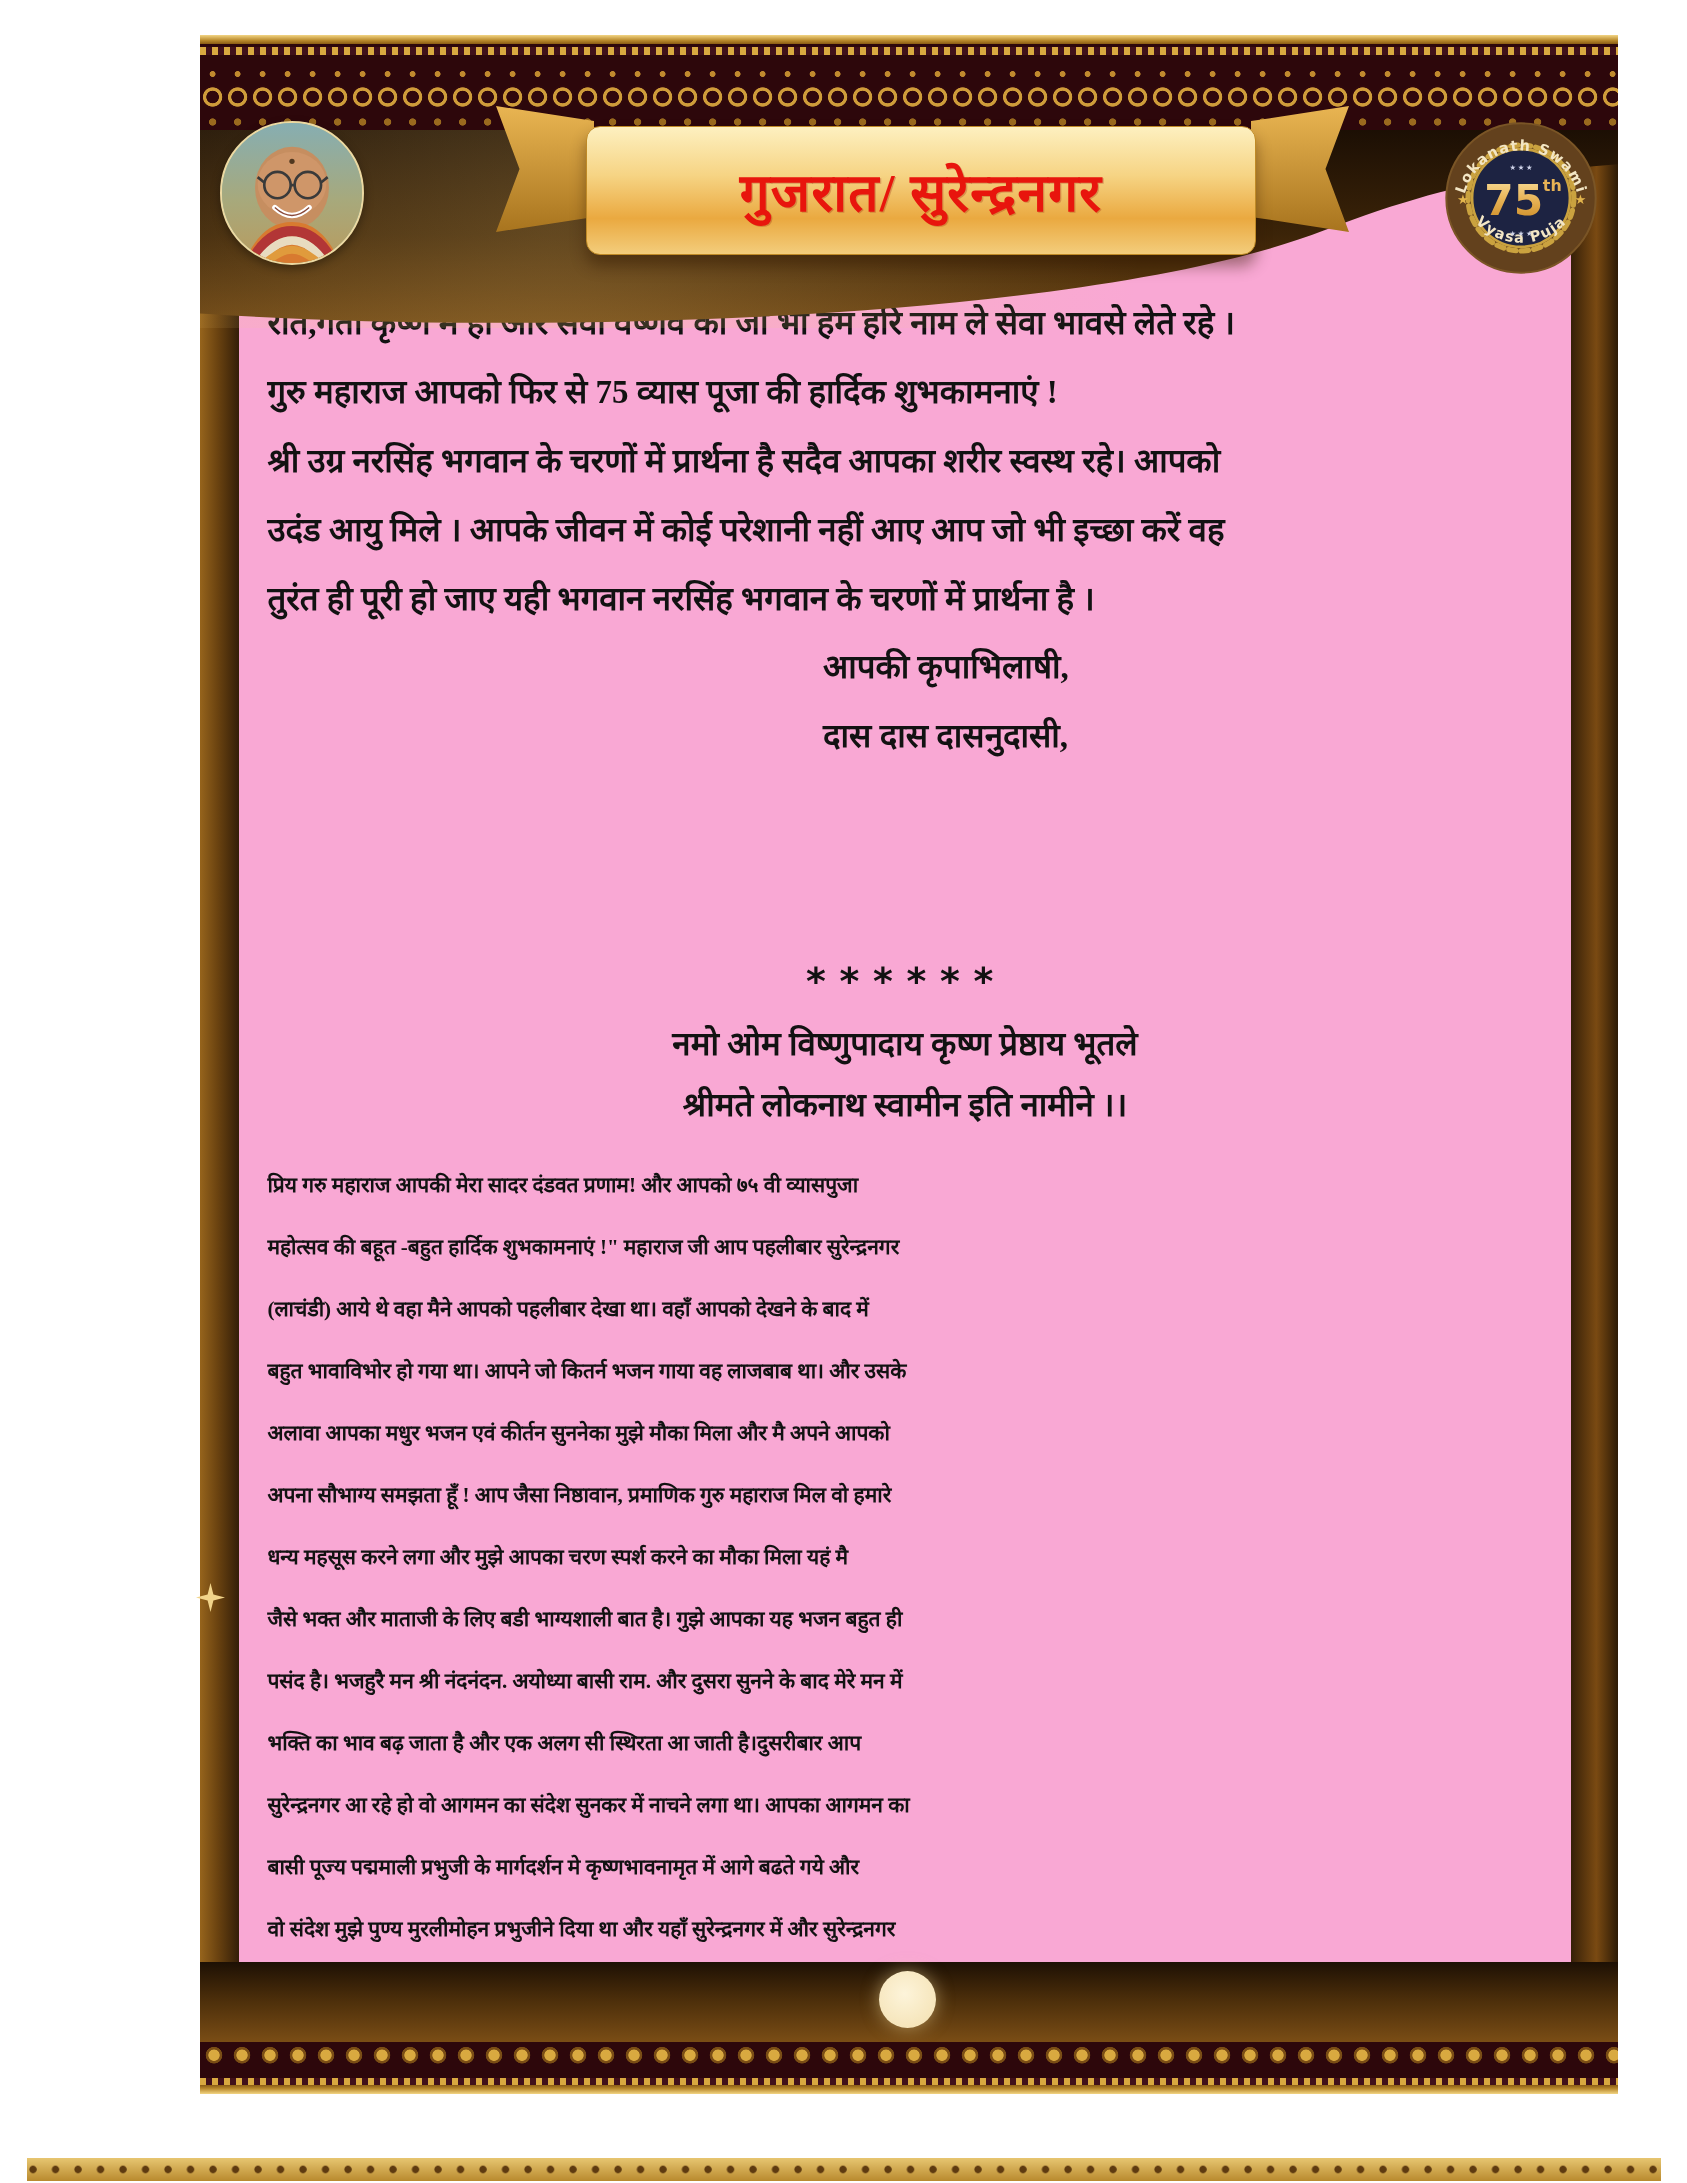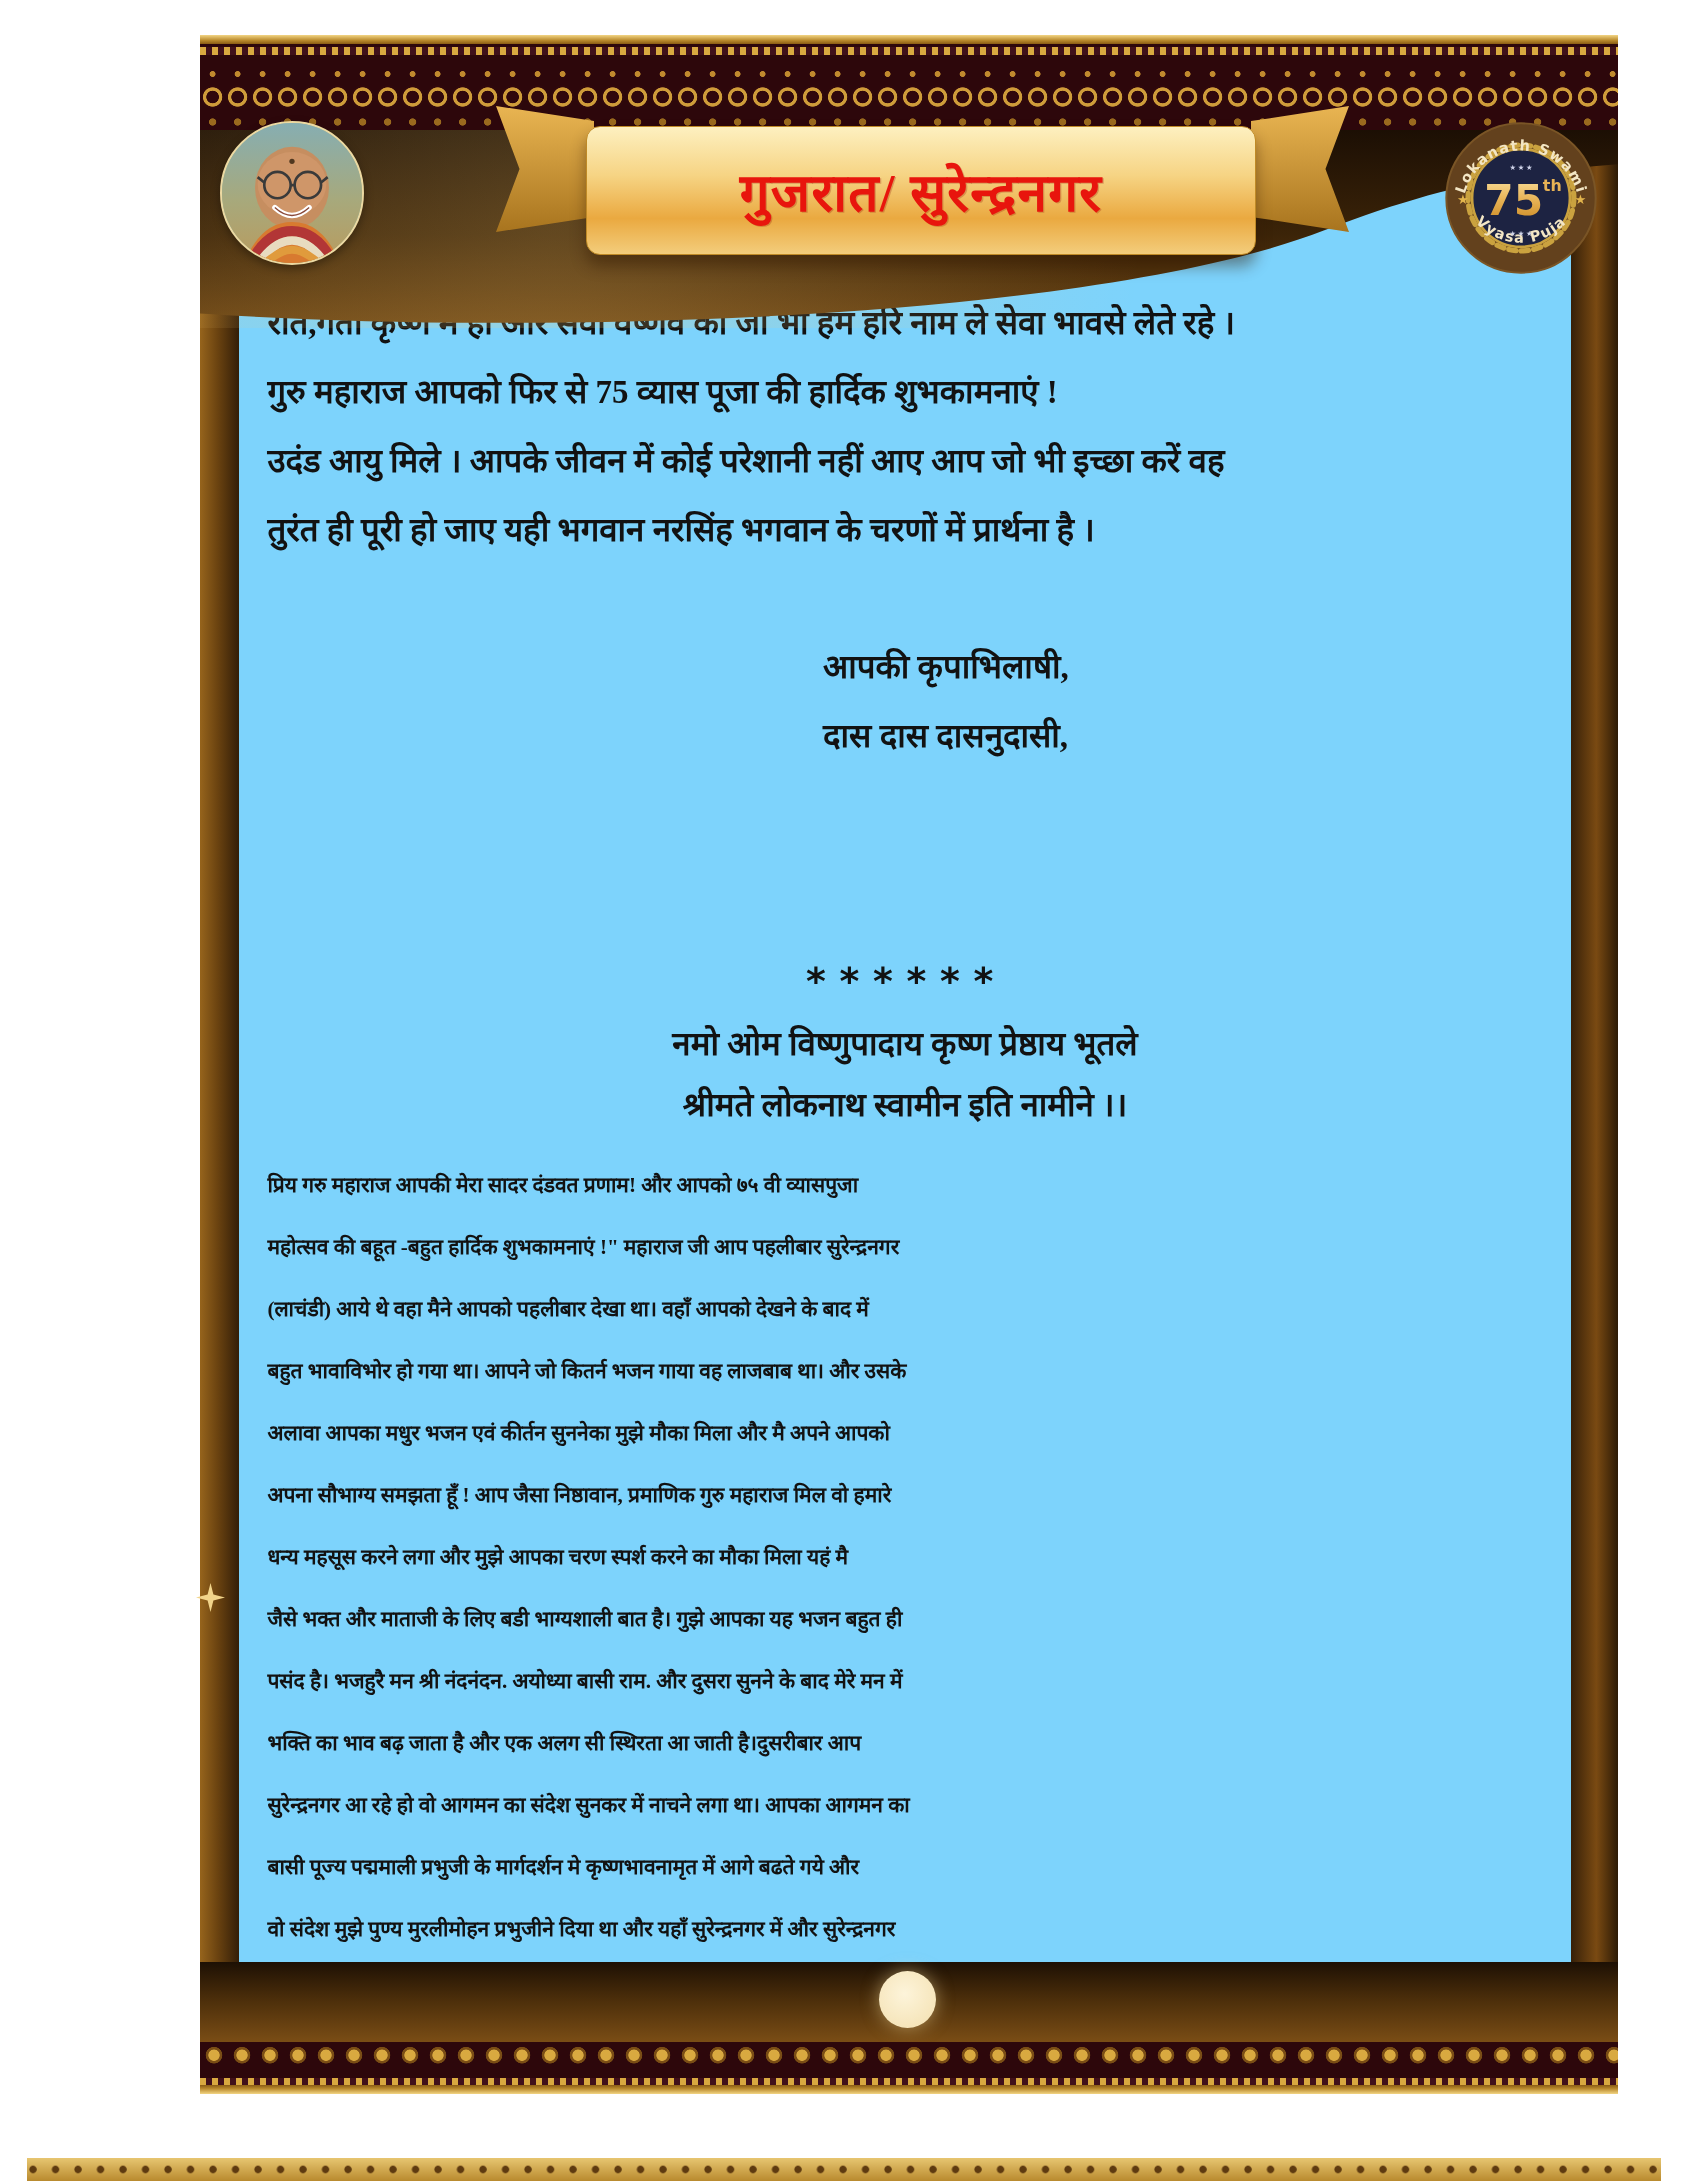--- a/index.html
+++ b/index.html
@@ -33,21 +33,21 @@
       repeating-linear-gradient(90deg,#d9a940 0 6px,#40101a 6px 12px),
       conic-gradient(from 120deg at 50% 100%,#d9a940 0 120deg,rgba(0,0,0,0) 0),
       radial-gradient(circle at 14px 13.2px,#d9a940 0 5.3px,#7a4d15 6px 8px,rgba(0,0,0,0) 8.6px),
       radial-gradient(circle at 14px 13.2px,#2d070b 0 2.6px,rgba(0,0,0,0) 3.3px);
     background-size:100% 7.3px,28px 16px,28px 43px,28px 43px;
     background-position:0 36px,0 20px,0 0,0 0;
     background-repeat:repeat-x;}
 
   
   .paper{position:absolute;left:39px;top:95px;width:1332px;height:1921px;
-         background:#7dd3fc;overflow:visible;}
+         background:#f9a8d4;overflow:visible;}
 
   
   .header-swoosh{position:absolute;left:0;top:95px;width:1418px;height:198px;pointer-events:none;}
   .header-glow{position:absolute;left:0;top:95px;width:1418px;height:198px;pointer-events:none;
       background:radial-gradient(circle at 357px 93px,rgba(245,205,120,0.22),rgba(0,0,0,0) 55%);}
 
   
   .bottom-band{position:absolute;left:0;bottom:52px;width:100%;height:80px;
       background:linear-gradient(180deg,#1d1004,#4a2d0a 45%,#7a4d15);}
   .moon{position:absolute;left:679px;top:9.3px;width:57px;height:57px;border-radius:50%;
@@ -102,20 +102,21 @@
 
   <div class="frame">
     <div class="side-left"></div>
     <div class="side-right"></div>
 
     <div class="paper">
       <div class="letter">
         <div class="para1">
             <div class="tline">रति,गती कृष्ण में हो और सेवा वैष्णव की जो भी हम हरि नाम ले सेवा भावसे लेते रहे   ।</div>
             <div class="tline">गुरु महाराज आपको फिर से 75  व्यास पूजा की हार्दिक शुभकामनाएं !</div>
+            <div class="tline">श्री उग्र नरसिंह भगवान के चरणों में प्रार्थना है  सदैव आपका शरीर स्वस्थ रहे। आपको</div>
             <div class="tline">उदंड आयु मिले । आपके जीवन में कोई परेशानी नहीं आए आप जो भी इच्छा करें वह</div>
             <div class="tline">तुरंत ही पूरी हो जाए यही भगवान नरसिंह भगवान  के चरणों में प्रार्थना है ।</div>
           </div>
         <div class="signature">
             <div class="tline">आपकी कृपाभिलाषी,</div>
             <div class="tline">दास दास दासनुदासी,</div>
           </div>
         <div class="separator">******</div>
         <div class="mantra">
             <div class="tline">नमो ओम विष्णुपादाय कृष्ण प्रेष्ठाय भूतले</div>

